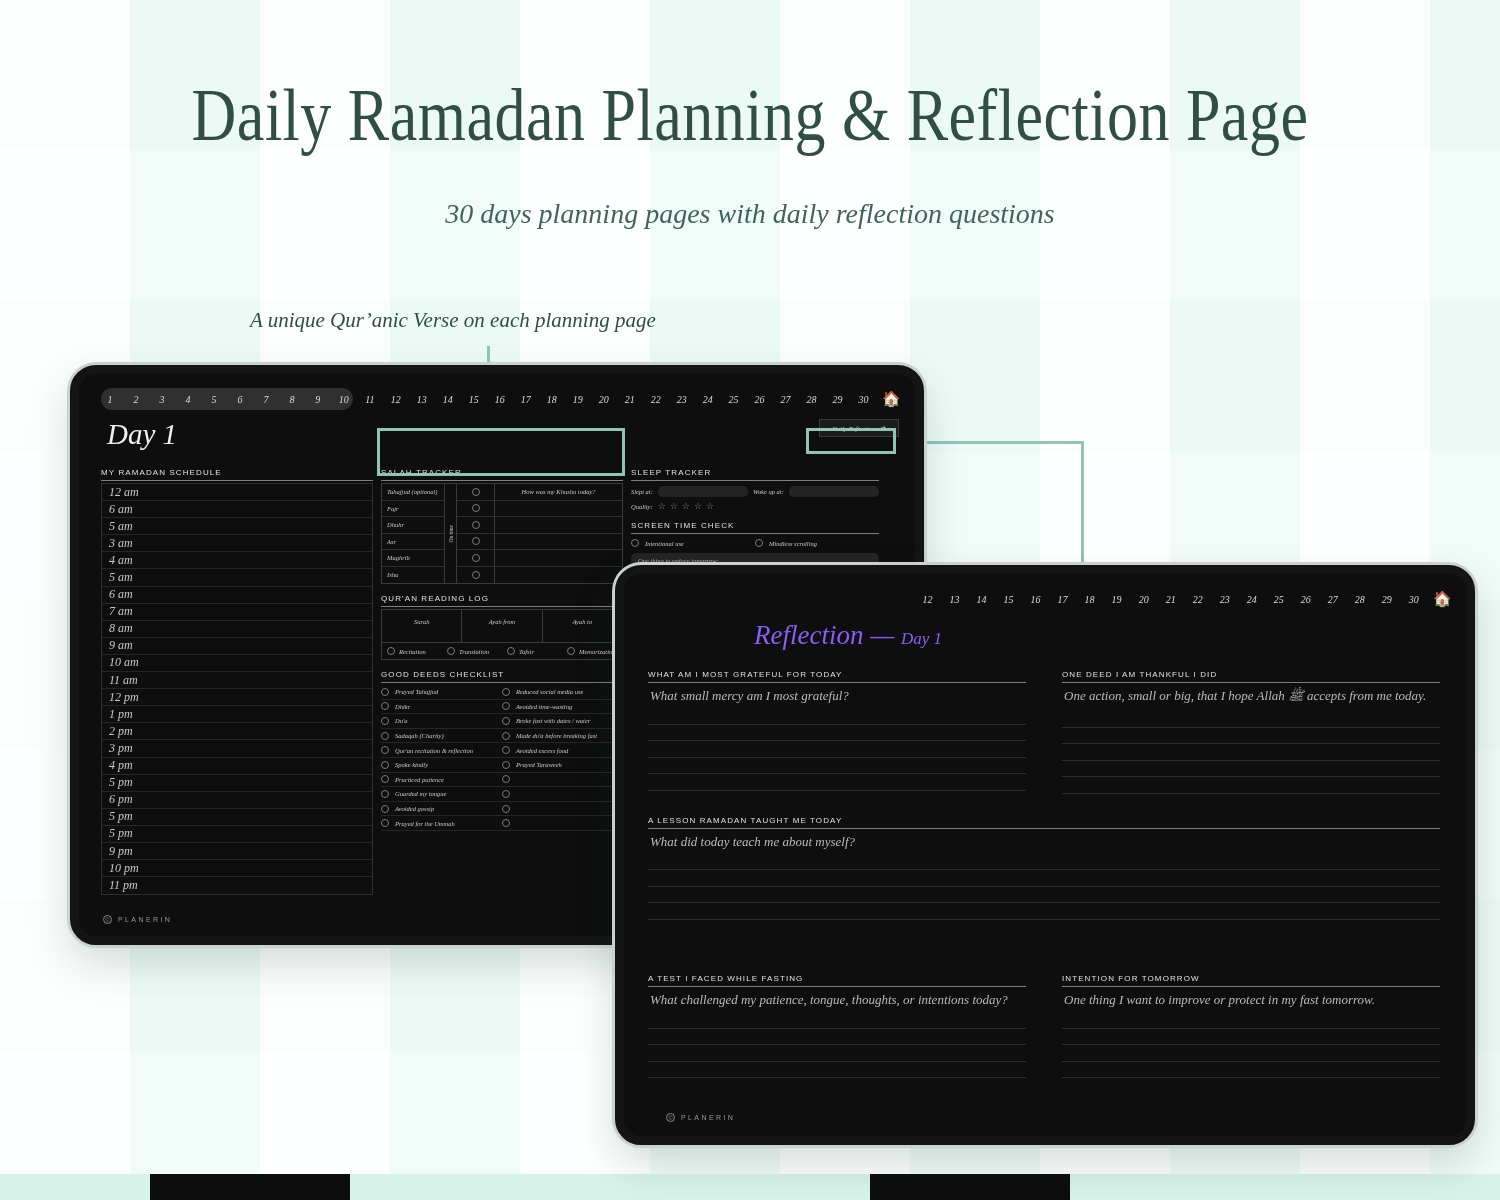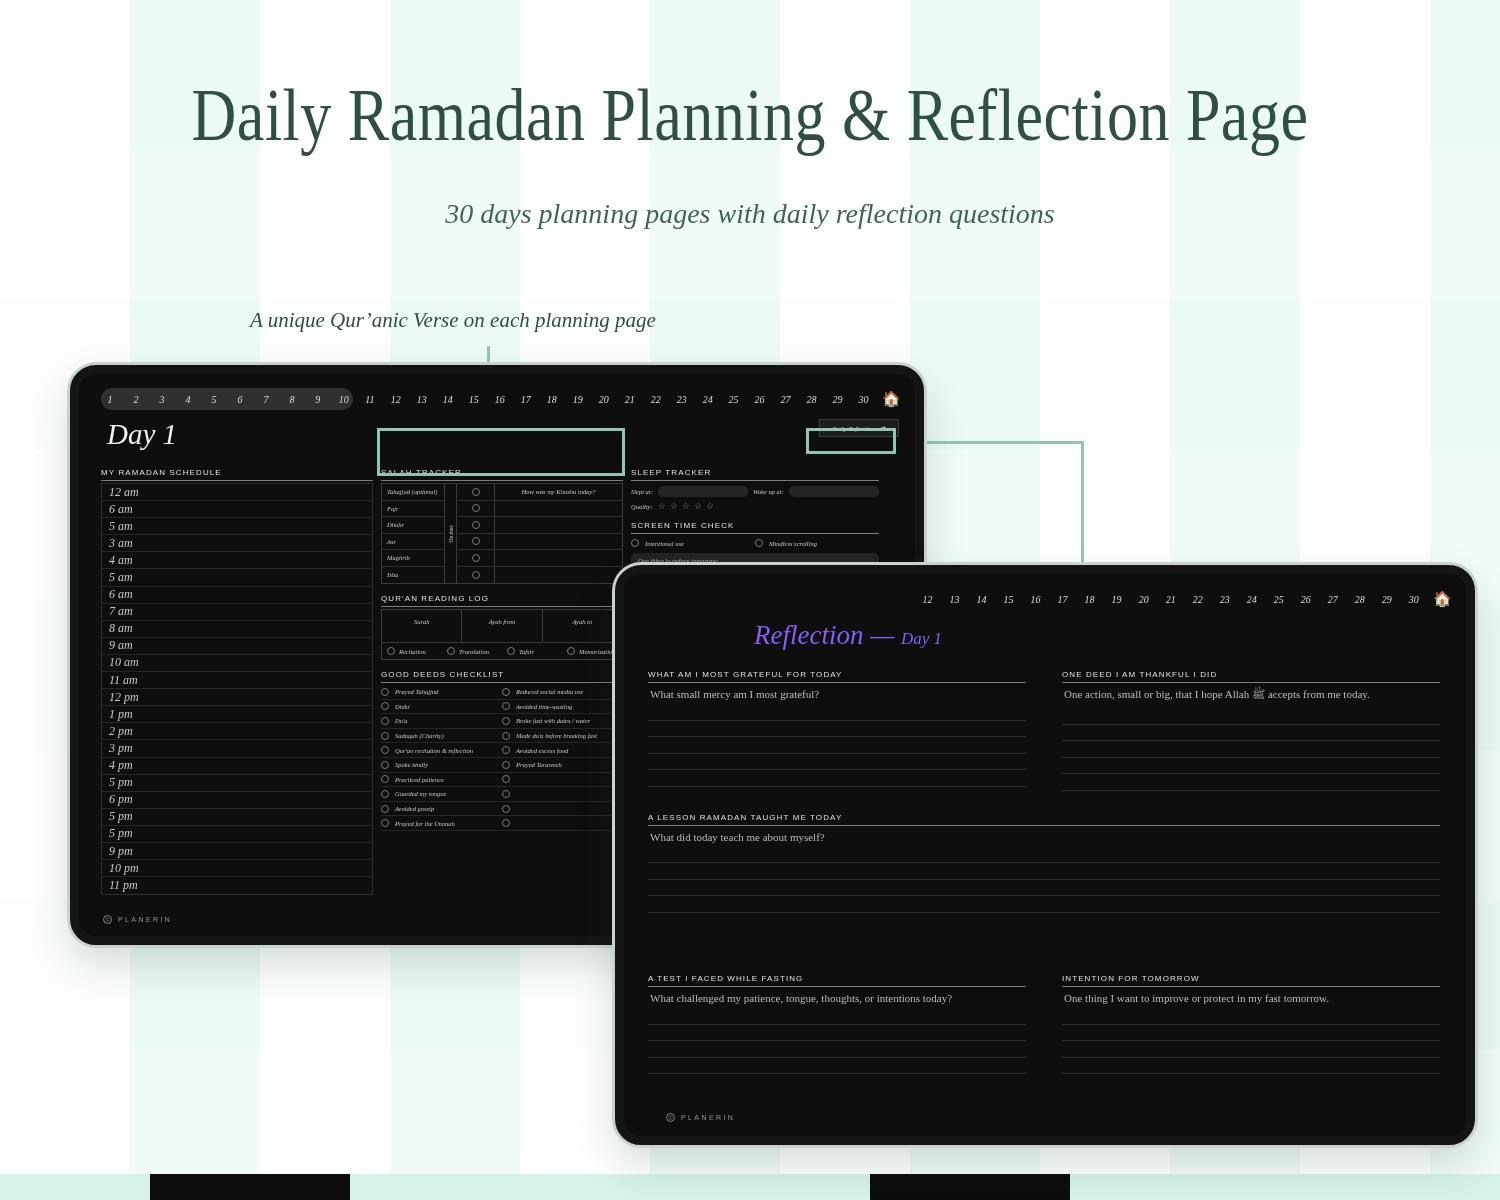--- a/index.html
+++ b/index.html
@@ -230,21 +230,21 @@
   .brand .c { width:9px; height:9px; border-radius:50%; border:1px solid #8a8783;
     display:flex; align-items:center; justify-content:center; font-size:6px; letter-spacing:0; }
 
   
   .refl-title { position:absolute; left: 130px; top: 46px;
     font-size: 27px; font-style: italic; color:#8b5cf6; }
   .refl-title em { font-size: 17px; font-style: italic; }
   .refl-grid { position:absolute; left: 24px; right: 26px; top: 96px; }
   .refl-cols { display:flex; gap: 36px; }
   .refl-cols > div { flex:1; }
-  .refl-prompt { font-size: 11px; color:#bdbab5; padding:5px 0 4px 2px; }
+  .refl-prompt { font-size: 13px; font-style: italic; color:#bdbab5; padding:5px 0 4px 2px; }
   .wline { height:1px; background:#2c2c2c; margin-top: 15.5px; }
   .refl-bottom { position:absolute; left:24px; right:26px; top: 400px; }
 </style>
 </head>
 <body>
 
 <div id="bg-pattern"></div>
 <div id="bg-strip">
   <div class="blk" style="left:150px;width:200px;"></div>
   <div class="blk" style="left:870px;width:200px;"></div>

